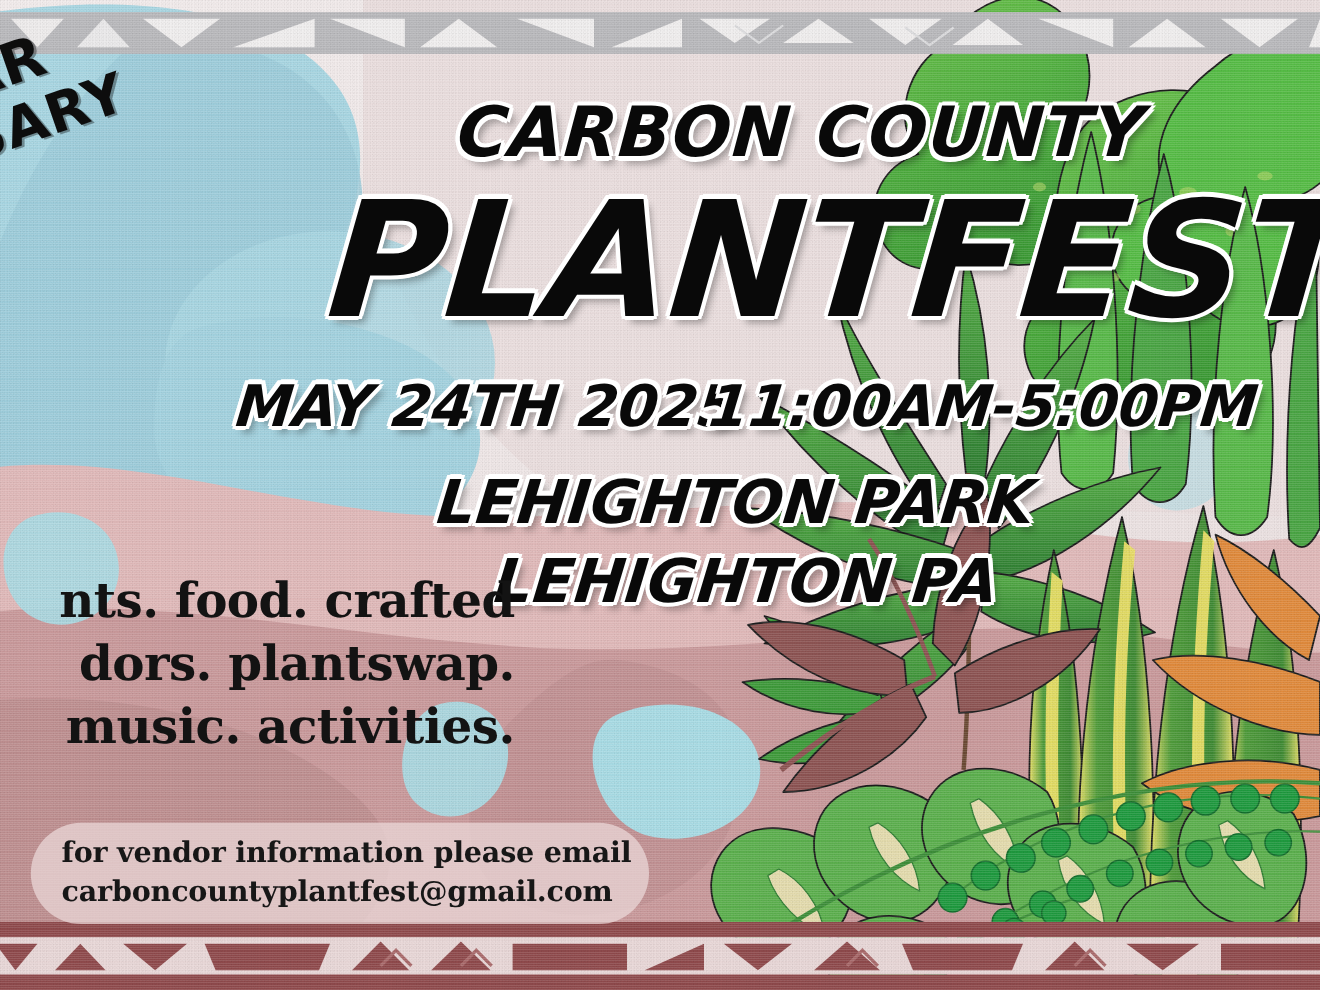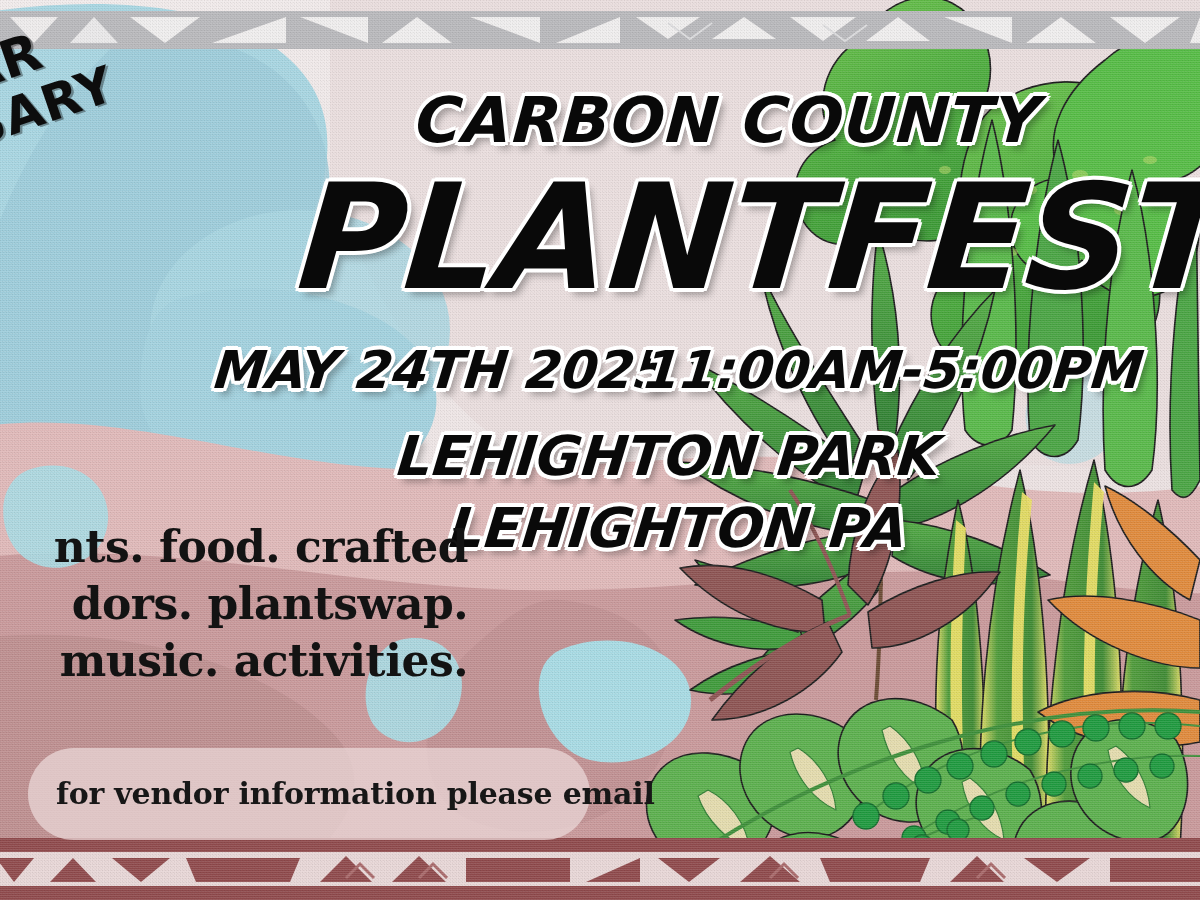--- a/index.html
+++ b/index.html
@@ -75,21 +75,21 @@
 
   
   #email-pill{
     position:absolute;left:28px;top:748px;width:562px;height:92px;
     background:rgba(235,218,218,.72);border-radius:46px;
     display:flex;flex-direction:column;justify-content:center;
     padding-left:28px;box-sizing:border-box;
   }
   #email-pill span{
     font-family:"DejaVu Serif",serif;font-weight:bold;
-    font-size:30px;line-height:1.33;color:#171717;letter-spacing:-.2px;
+    font-size:26px;line-height:1.33;color:#171717;letter-spacing:-.2px;
     white-space:nowrap;
   }
 
   
   #plants{position:absolute;right:0;top:0;width:640px;height:900px;}
 </style>
 </head>
 <body>
 
 <div id="poster">
@@ -371,15 +371,16 @@
   </div>
 
   <div id="features">
     <div>nts. food. crafted</div>
     <div>dors. plantswap.</div>
     <div>music. activities.</div>
   </div>
 
   <div id="email-pill">
     <span>for vendor information please email</span>
+    <span>carboncountyplantfest@gmail.com</span>
   </div>
 
 </div>
 
 </body></html>

